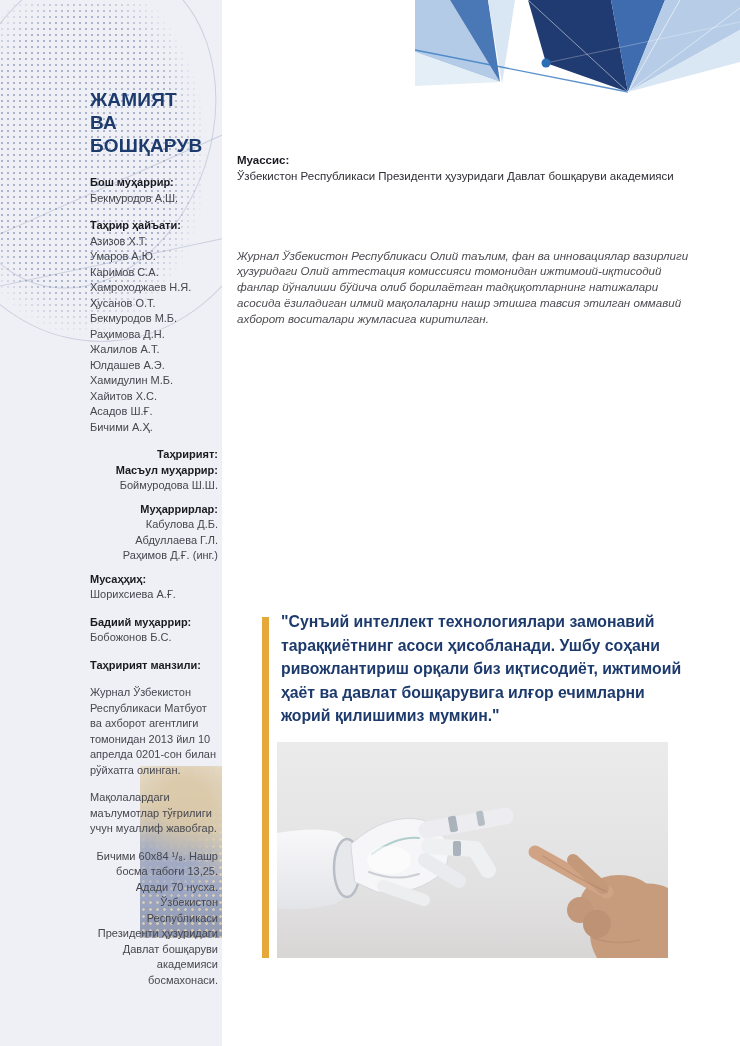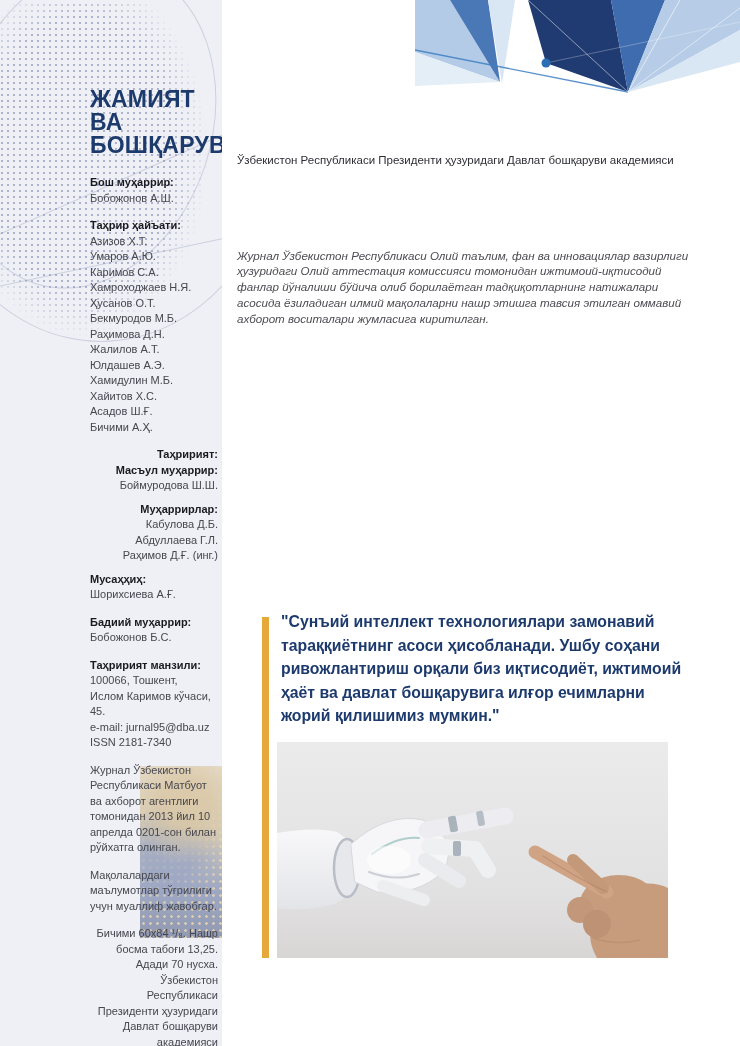--- a/index.html
+++ b/index.html
@@ -20,21 +20,21 @@
   .orbit1{left:-20px;top:180px;width:280px;transform:rotate(-24deg);}
   .orbit2{left:-20px;top:260px;width:280px;transform:rotate(-12deg);}
   .mosque{position:absolute;left:140px;top:766px;width:82px;height:172px;opacity:.5;
     background:
       radial-gradient(circle at 55% 22%, rgba(198,160,88,.85) 0 16%, transparent 42%),
       radial-gradient(circle at 35% 52%, rgba(70,92,150,.7) 0 22%, transparent 50%),
       radial-gradient(rgba(230,190,110,.8) 1px, transparent 1.6px),
       linear-gradient(180deg, rgba(222,198,158,.85), rgba(170,146,96,.8) 38%, rgba(52,72,128,.85) 72%, rgba(34,50,96,.9));
     background-size:auto,auto,7px 7px,auto;}
   .side-content{position:absolute;left:90px;top:88px;width:128px;}
-  .jtitle{font-size:23px;line-height:23px;font-weight:bold;color:#1d3a6d;margin:0 0 18px 0;letter-spacing:.2px;}
+  .jtitle{font-size:19px;line-height:23px;font-weight:bold;color:#1d3a6d;margin:0 0 18px 0;letter-spacing:.2px;}
   .sb{font-size:11px;line-height:15.5px;color:#46474f;}
   .sb b,.lbl{font-weight:bold;color:#191a20;}
   .blk{margin:0 0 12px 0;}
   .blk-tight{margin:0 0 2px 0;text-align:right;}
   .smallgap{height:6px;}
 
   
   .banner{position:absolute;left:415px;top:0;width:325px;height:110px;}
 
   
@@ -64,21 +64,21 @@
     <div class="mosque"></div>
 
     <div class="side-content">
       <h1 class="jtitle">
         <span>ЖАМИЯТ</span><br>
         <span>ВА БОШҚАРУВ</span>
       </h1>
 
       <div class="sb blk">
         <span class="lbl">Бош муҳаррир:</span><br>
-        <span>Бобожонов А.Ш.</span>
+        <span>Бекмуродов А.Ш.</span>
       </div>
 
       <div class="sb blk">
         <span class="lbl">Таҳрир ҳайъати:</span>
         <div>
             <div>Азизов Х.Т.</div>
             <div>Умаров А.Ю.</div>
             <div>Каримов С.А.</div>
             <div>Хамроходжаев Н.Я.</div>
             <div>Ҳусанов О.Т.</div>
@@ -115,26 +115,20 @@
         <span>Шорихсиева А.Ғ.</span>
       </div>
 
       <div class="sb blk">
         <span class="lbl">Бадиий муҳаррир:</span><br>
         <span>Бобожонов Б.С.</span>
       </div>
 
       <div class="sb blk">
         <span class="lbl">Таҳририят манзили:</span>
-        <div>
-            <div>100066, Тошкент,</div>
-            <div>Ислом Каримов кўчаси, 45.</div>
-            <div>e-mail: jurnal95@dba.uz</div>
-            <div>ISSN 2181-7340</div>
-          </div>
       </div>
 
       <div class="sb blk">Журнал Ўзбекистон Республикаси Матбуот ва ахборот агентлиги томонидан 2013 йил 10 апрелда 0201-сон билан рўйхатга олинган.</div>
 
       <div class="sb blk">Мақолалардаги маълумотлар тўғрилиги учун муаллиф жавобгар.</div>
 
       <div class="sb blk-tight">Бичими 60x84 ¹/₈. Нашр босма табоғи 13,25. Адади 70 нусха. Ўзбекистон Республикаси Президенти ҳузуридаги Давлат бошқаруви академияси босмахонаси.</div>
 
     </div>
   </aside>
@@ -151,20 +145,21 @@
     <line x1="0" y1="50" x2="213" y2="92" stroke="#3f7fc4" stroke-width="1.3" opacity="0.85"></line>
     <line x1="113" y1="0" x2="213" y2="92" stroke="#ffffff" stroke-width="0.9" opacity="0.55"></line>
     <line x1="265" y1="0" x2="213" y2="92" stroke="#ffffff" stroke-width="0.9" opacity="0.65"></line>
     <line x1="325" y1="8" x2="213" y2="92" stroke="#ffffff" stroke-width="0.9" opacity="0.55"></line>
     <line x1="131" y1="63" x2="325" y2="22" stroke="#ffffff" stroke-width="0.8" opacity="0.35"></line>
     <circle cx="131" cy="63" r="4.5" fill="#2a6fb5"></circle>
   </svg>
 
   <main class="main">
     <div class="founder">
+      <span class="lbl">Муассис:</span>
       <span>Ўзбекистон Республикаси Президенти ҳузуридаги Давлат бошқаруви академияси</span>
     </div>
     <p class="desc">Журнал Ўзбекистон Республикаси Олий таълим, фан ва инновациялар вазирлиги ҳузуридаги Олий аттестация комиссияси томонидан ижтимоий-иқтисодий фанлар йўналиши бўйича олиб борилаётган тадқиқотларнинг натижалари асосида ёзиладиган илмий мақолаларни нашр этишга тавсия этилган оммавий ахборот воситалари жумласига киритилган.</p>
   </main>
 
   <div class="gold-bar"></div>
   <blockquote class="quote">"Сунъий интеллект технологиялари замонавий тараққиётнинг асоси ҳисобланади. Ушбу соҳани ривожлантириш орқали биз иқтисодиёт, ижтимоий ҳаёт ва давлат бошқарувига илғор ечимларни жорий қилишимиз мумкин."</blockquote>
 
   <div class="photo">
     <svg viewBox="0 0 391 216" width="391" height="216" aria-hidden="true">

